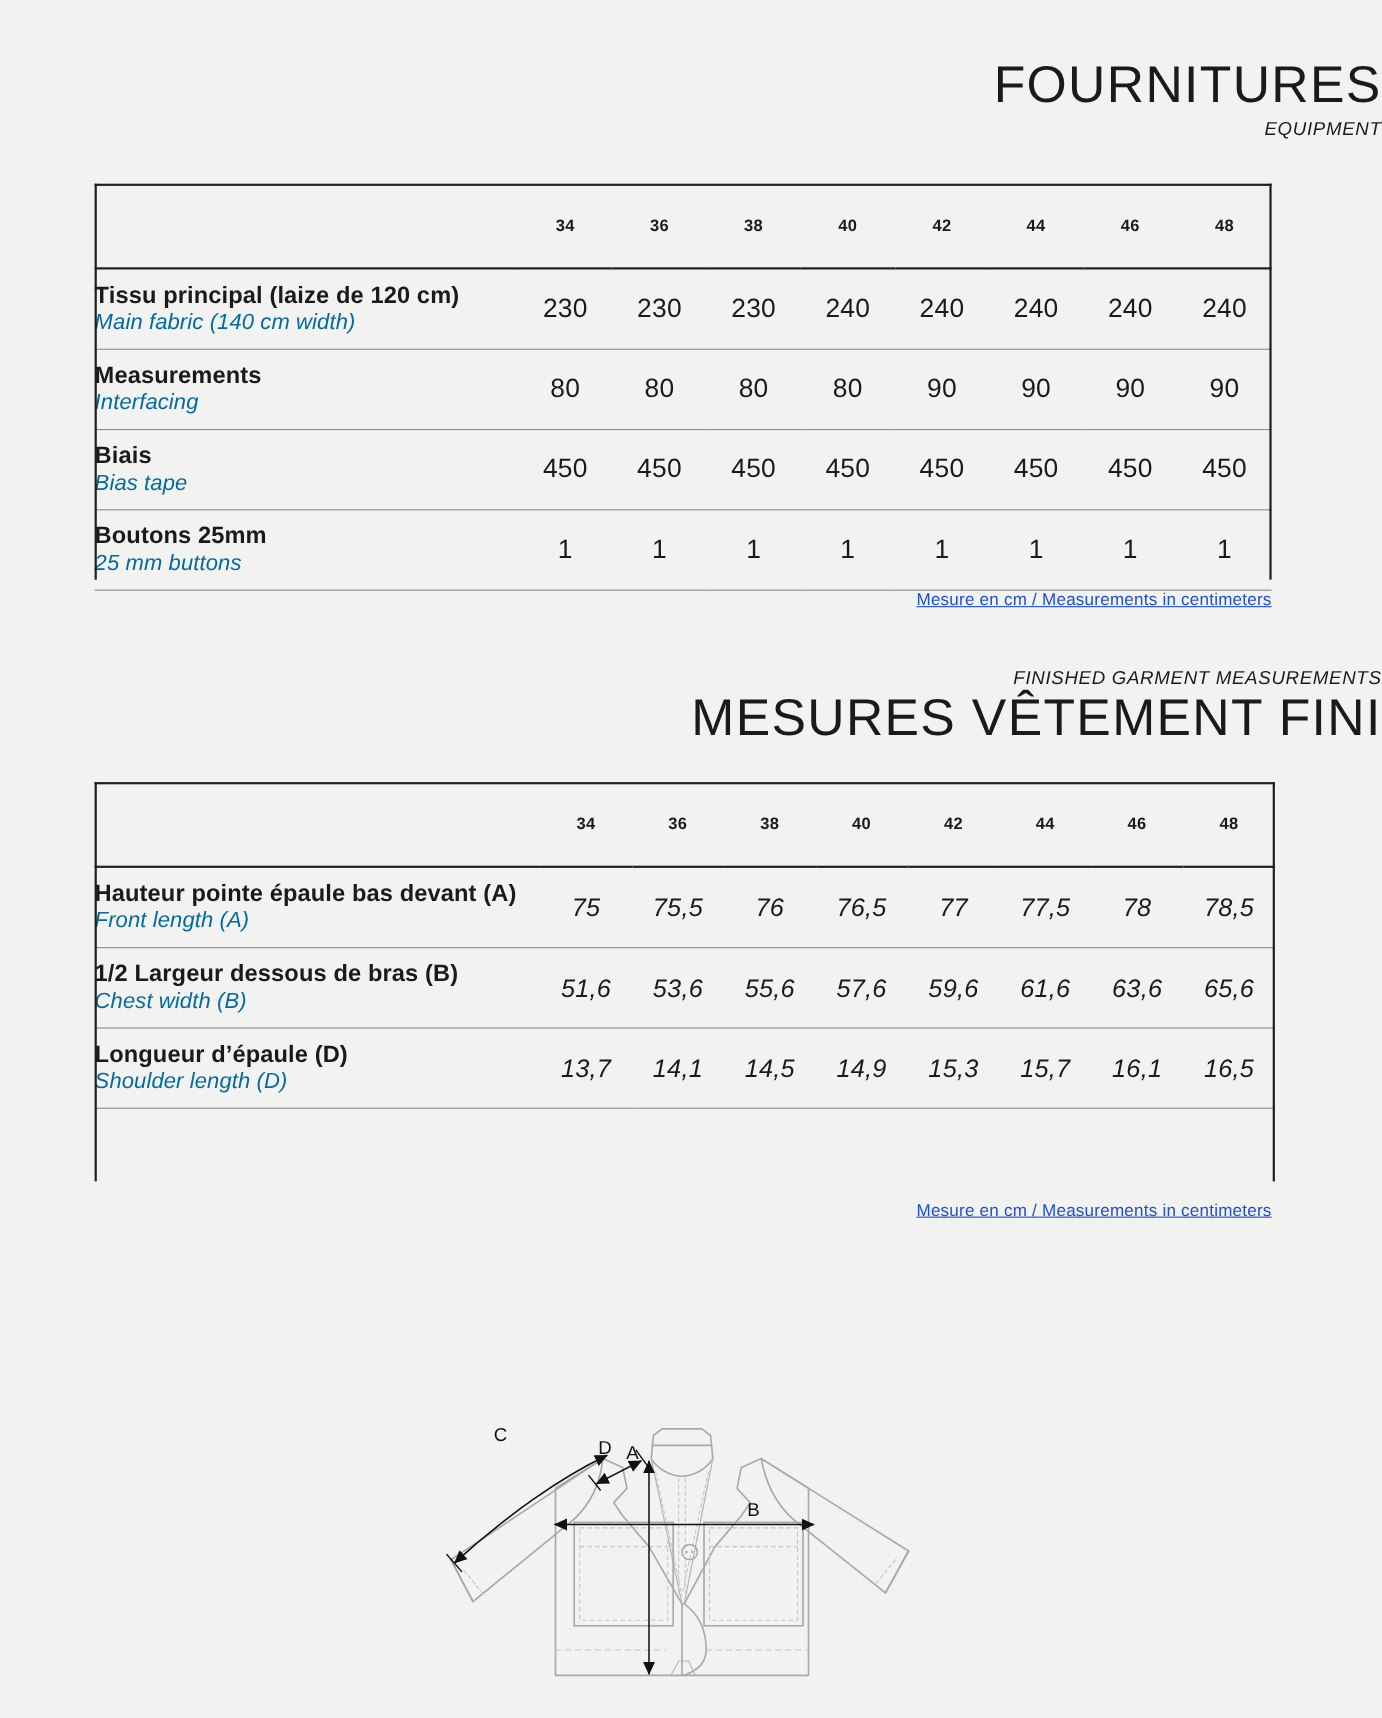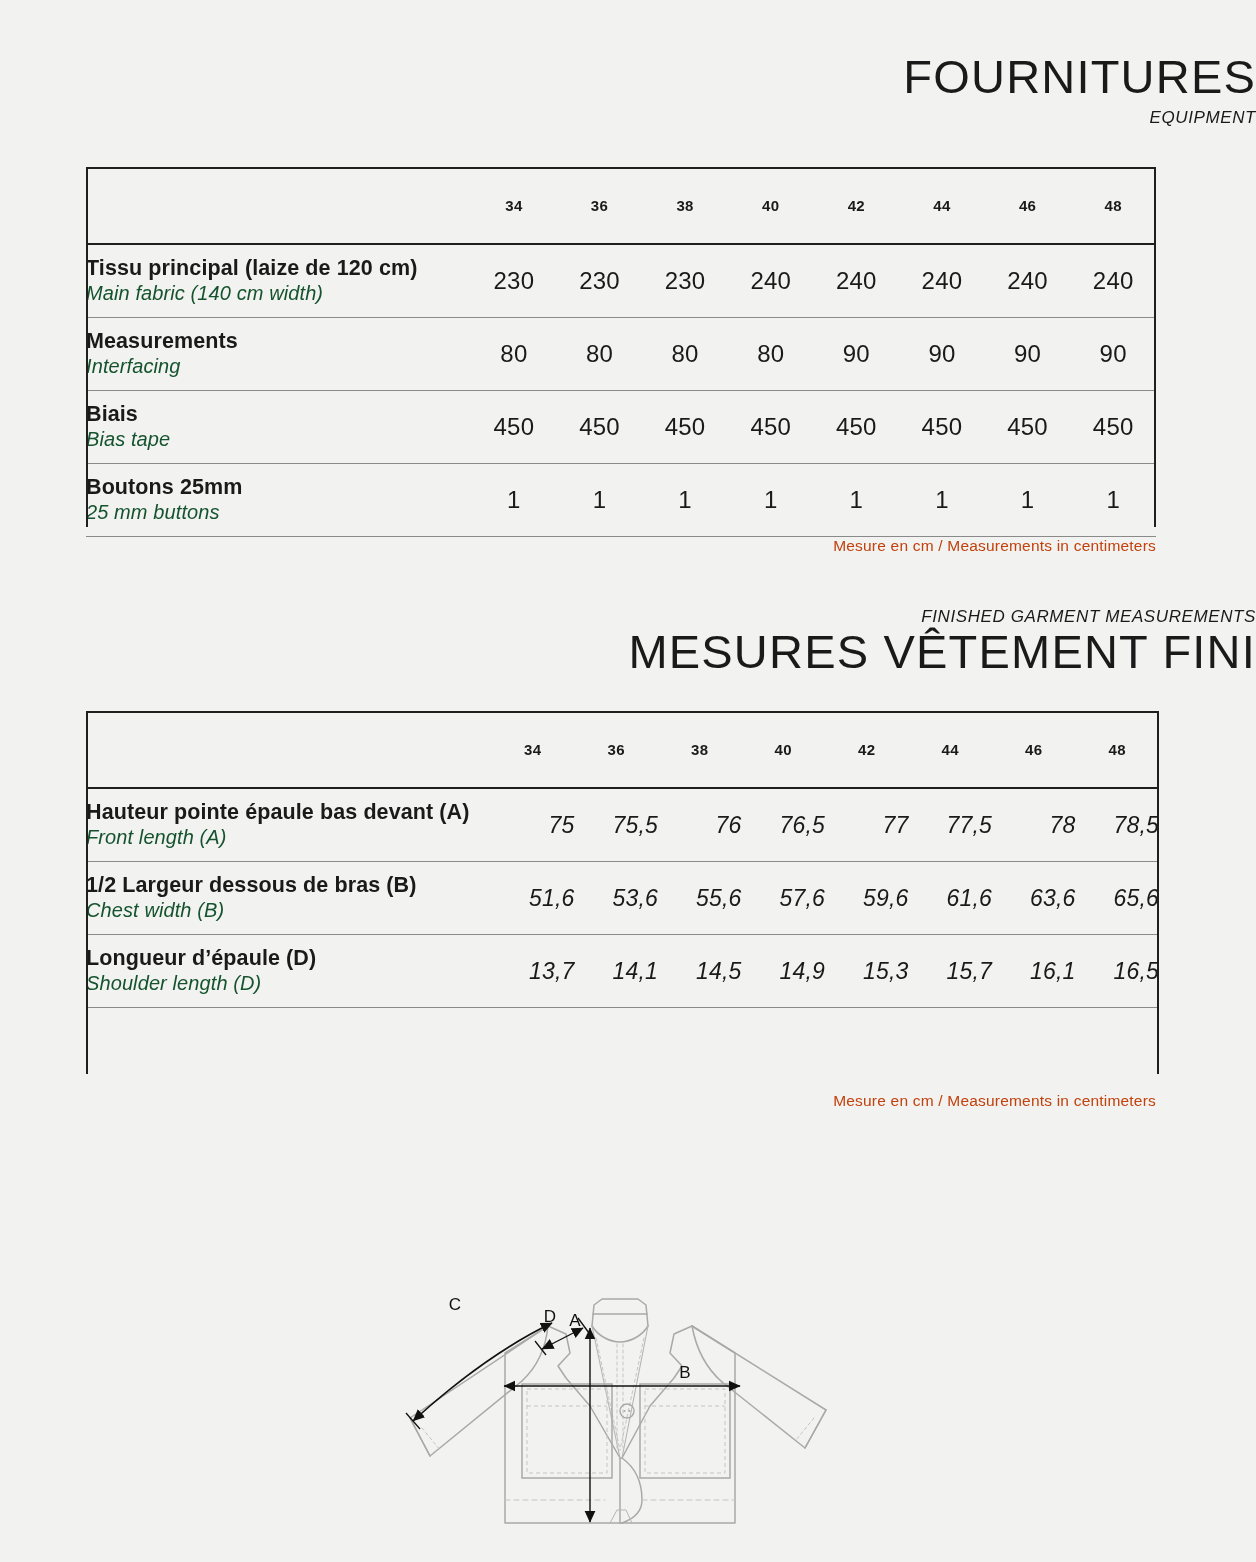--- a/index.html
+++ b/index.html
@@ -107,33 +107,32 @@
     line-height: 1.2;
     letter-spacing: 0.1px;
     white-space: nowrap;
   }
   .lbl-en {
     font-size: 20px;
     font-style: italic;
     font-weight: 400;
     line-height: 1.25;
     letter-spacing: 0.1px;
-    color: #14532d;
+    color: #0369a1;
     white-space: nowrap;
   }
   .cell-val {
     text-align: center;
     font-size: 24px;
     font-weight: 300;
     letter-spacing: 0.2px;
   }
   #table-mesures .cell-val {
     font-style: italic;
     font-size: 23px;
-    text-align: right;
   }
 
   
   .table-frame {
     position: absolute;
     border-left: 2.2px solid #1f1f1f;
     border-right: 2.2px solid #1f1f1f;
     border-top: 2.2px solid #1f1f1f;
     border-bottom: none;
     pointer-events: none;
@@ -141,22 +140,23 @@
   #frame-1 { left: 86px; top: 167px; width: 1066px; height: 358px; }
   #frame-2 { left: 86px; top: 711px; width: 1069px; height: 361px; }
 
   
   .footnote {
     position: absolute;
     right: 100px;
     font-size: 15.5px;
     font-weight: 400;
     letter-spacing: 0.2px;
-    color: #c2410c;
+    color: #1d4ed8;
     text-align: right;
+    text-decoration: underline;
   }
   #footnote-1 { top: 537px; }
   #footnote-2 { top: 1092px; }
 
   
   #garment-illustration {
     position: absolute;
     left: 370px;
     top: 1138px;
     width: 500px;

